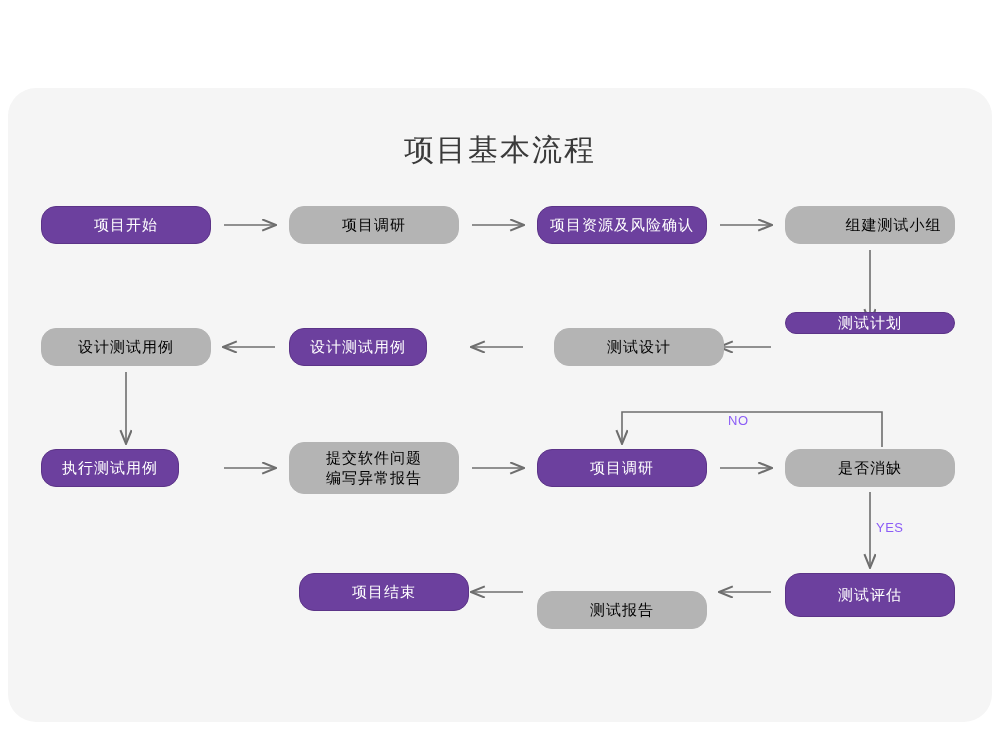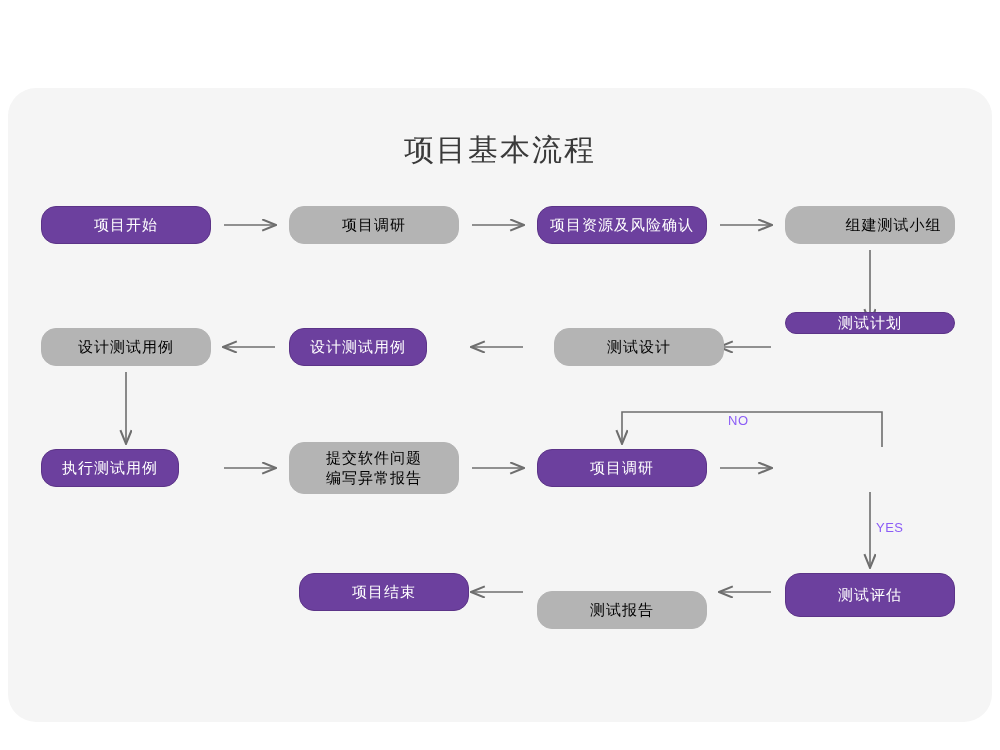--- a/index.html
+++ b/index.html
@@ -158,20 +158,23 @@
 
   <div class="node purple" style="left: 41px; top: 449px; width: 138px; height: 38px;">
       <span class="lbl">执行测试用例</span>
     </div>
   <div class="node gray" style="left: 289px; top: 442px; width: 170px; height: 52px; font-family: Liberation Serif, serif;">
       <span class="lbl">提交软件问题<br>编写异常报告</span>
     </div>
   <div class="node purple" style="left: 537px; top: 449px; width: 170px; height: 38px;">
       <span class="lbl">项目调研</span>
     </div>
+  <div class="node gray" style="left: 785px; top: 449px; width: 170px; height: 38px;">
+      <span class="lbl">是否消缺</span>
+    </div>
 
   <div class="node purple" style="left: 785px; top: 573px; width: 170px; height: 44px;">
       <span class="lbl">测试评估</span>
     </div>
   <div class="node gray" style="left: 537px; top: 591px; width: 170px; height: 38px;">
       <span class="lbl">测试报告</span>
     </div>
   <div class="node purple" style="left: 299px; top: 573px; width: 170px; height: 38px;">
       <span class="lbl">项目结束</span>
     </div>

